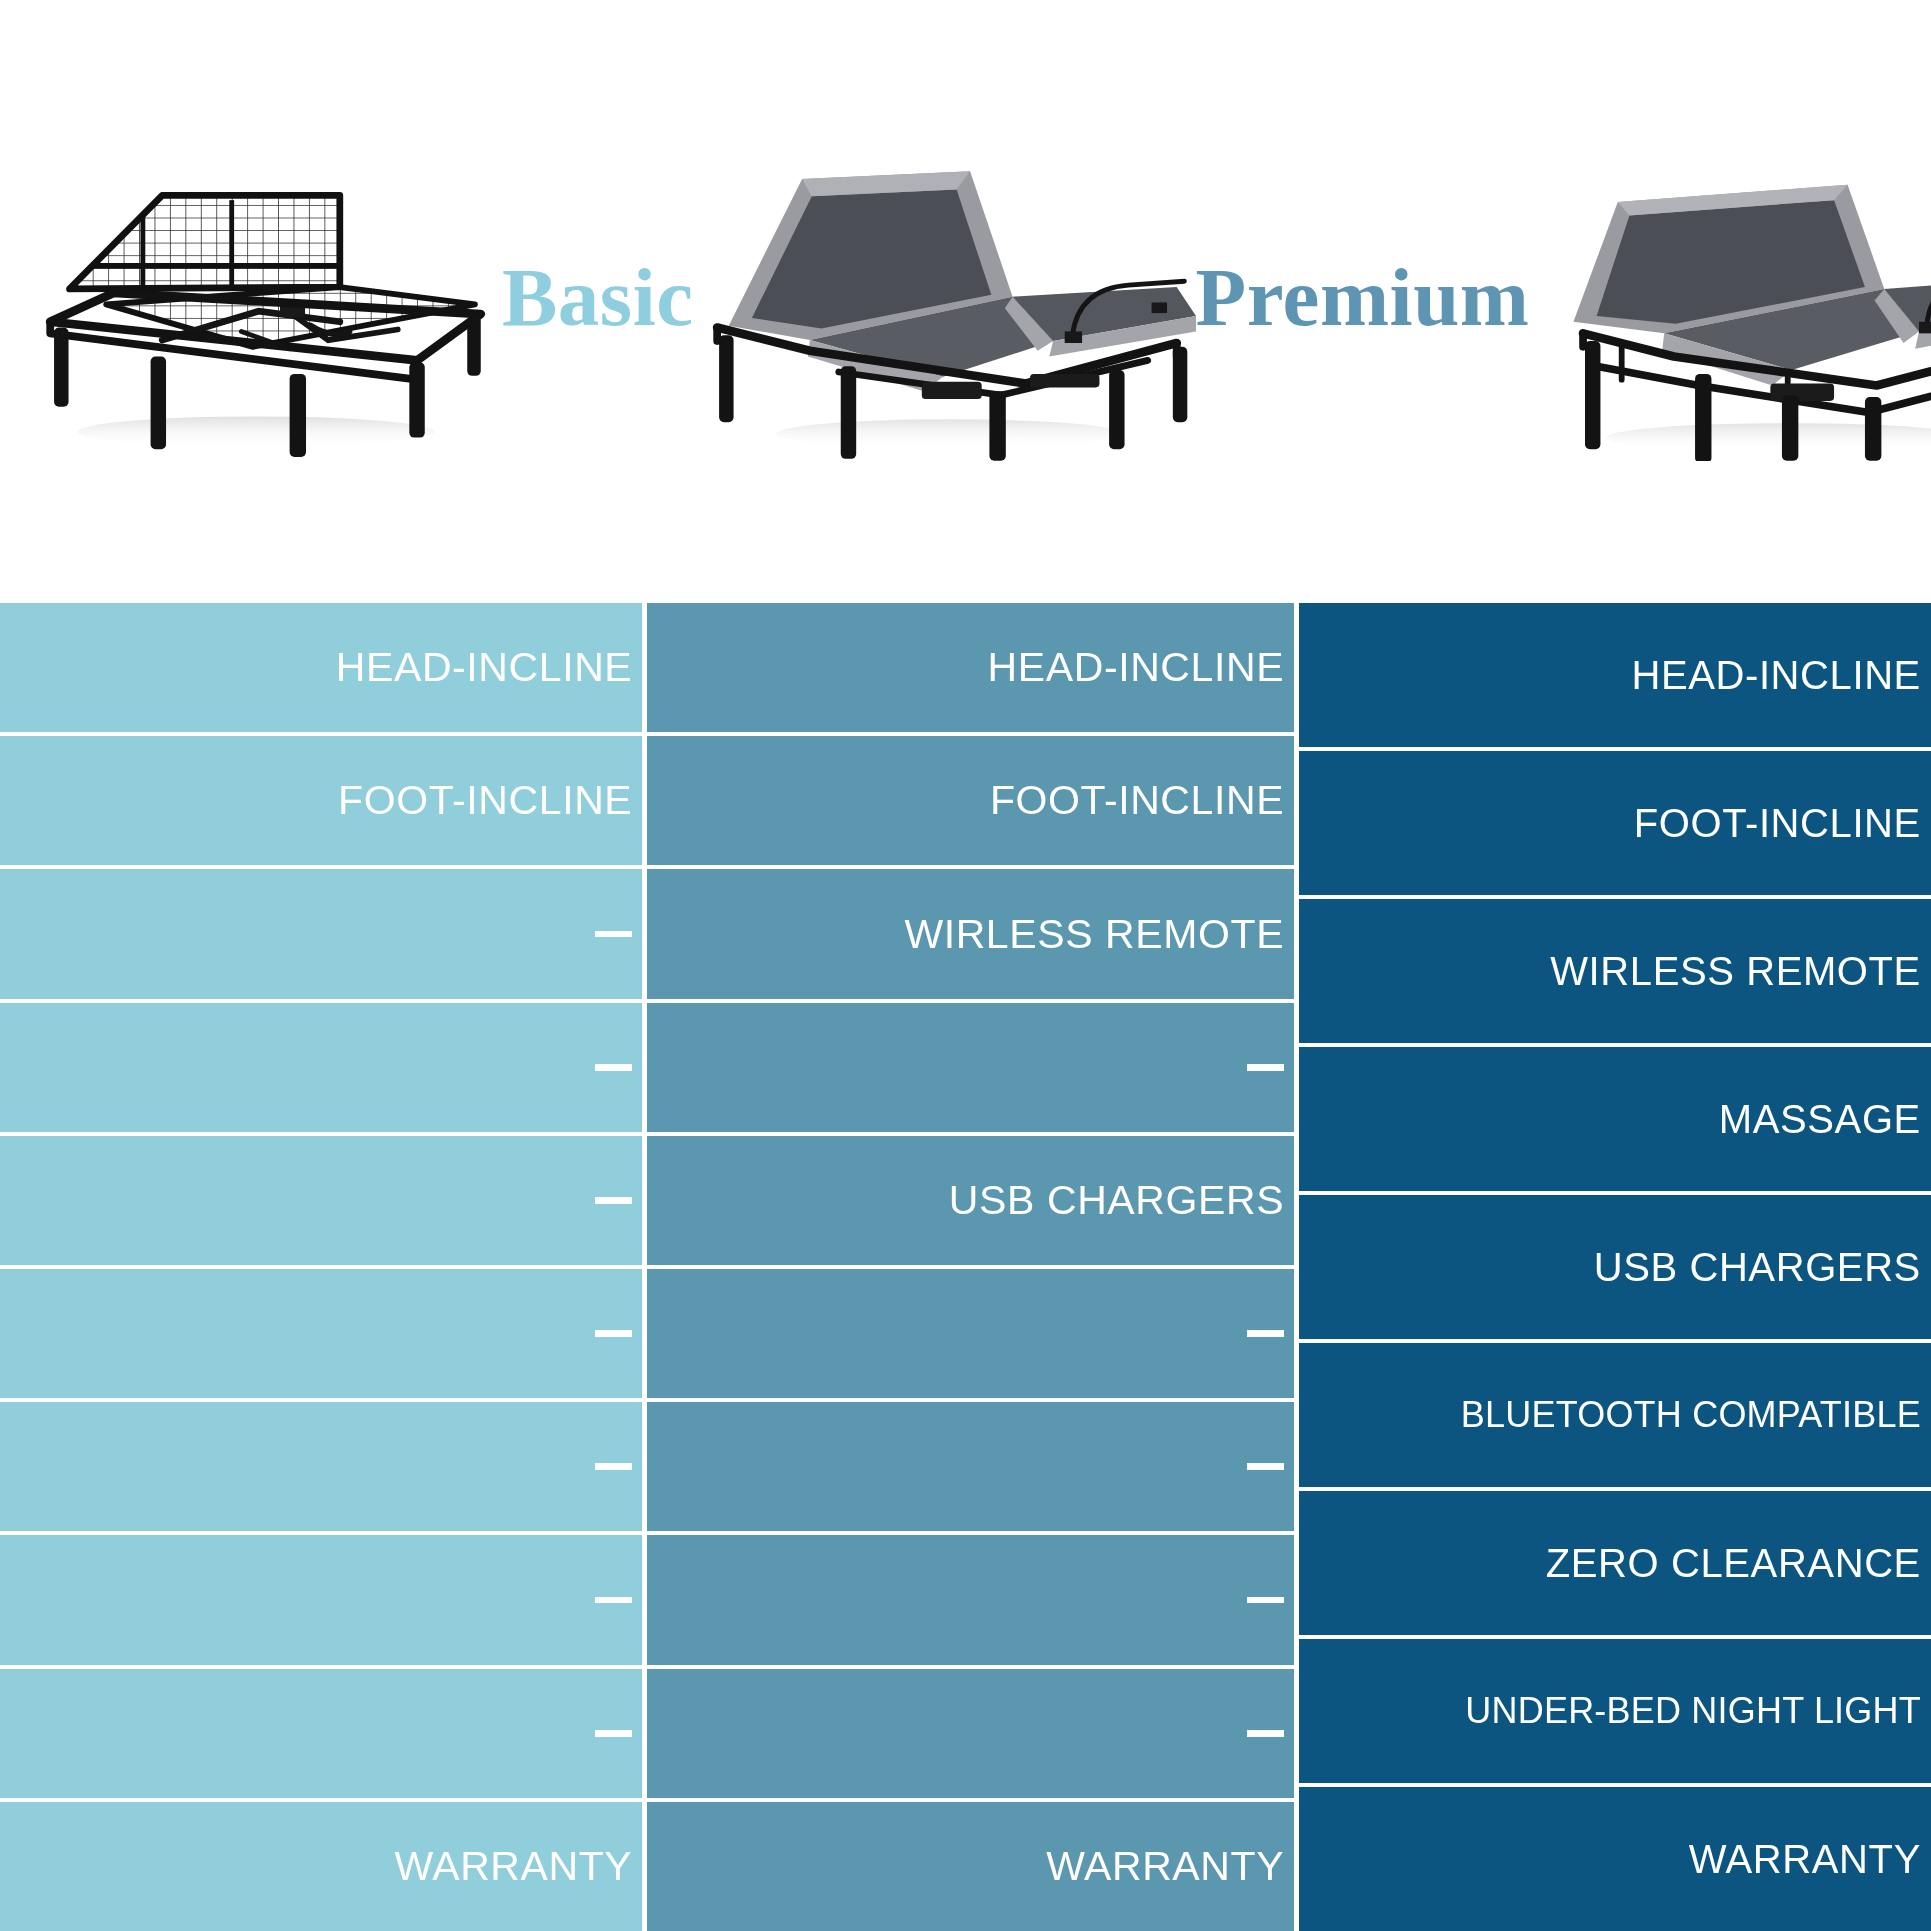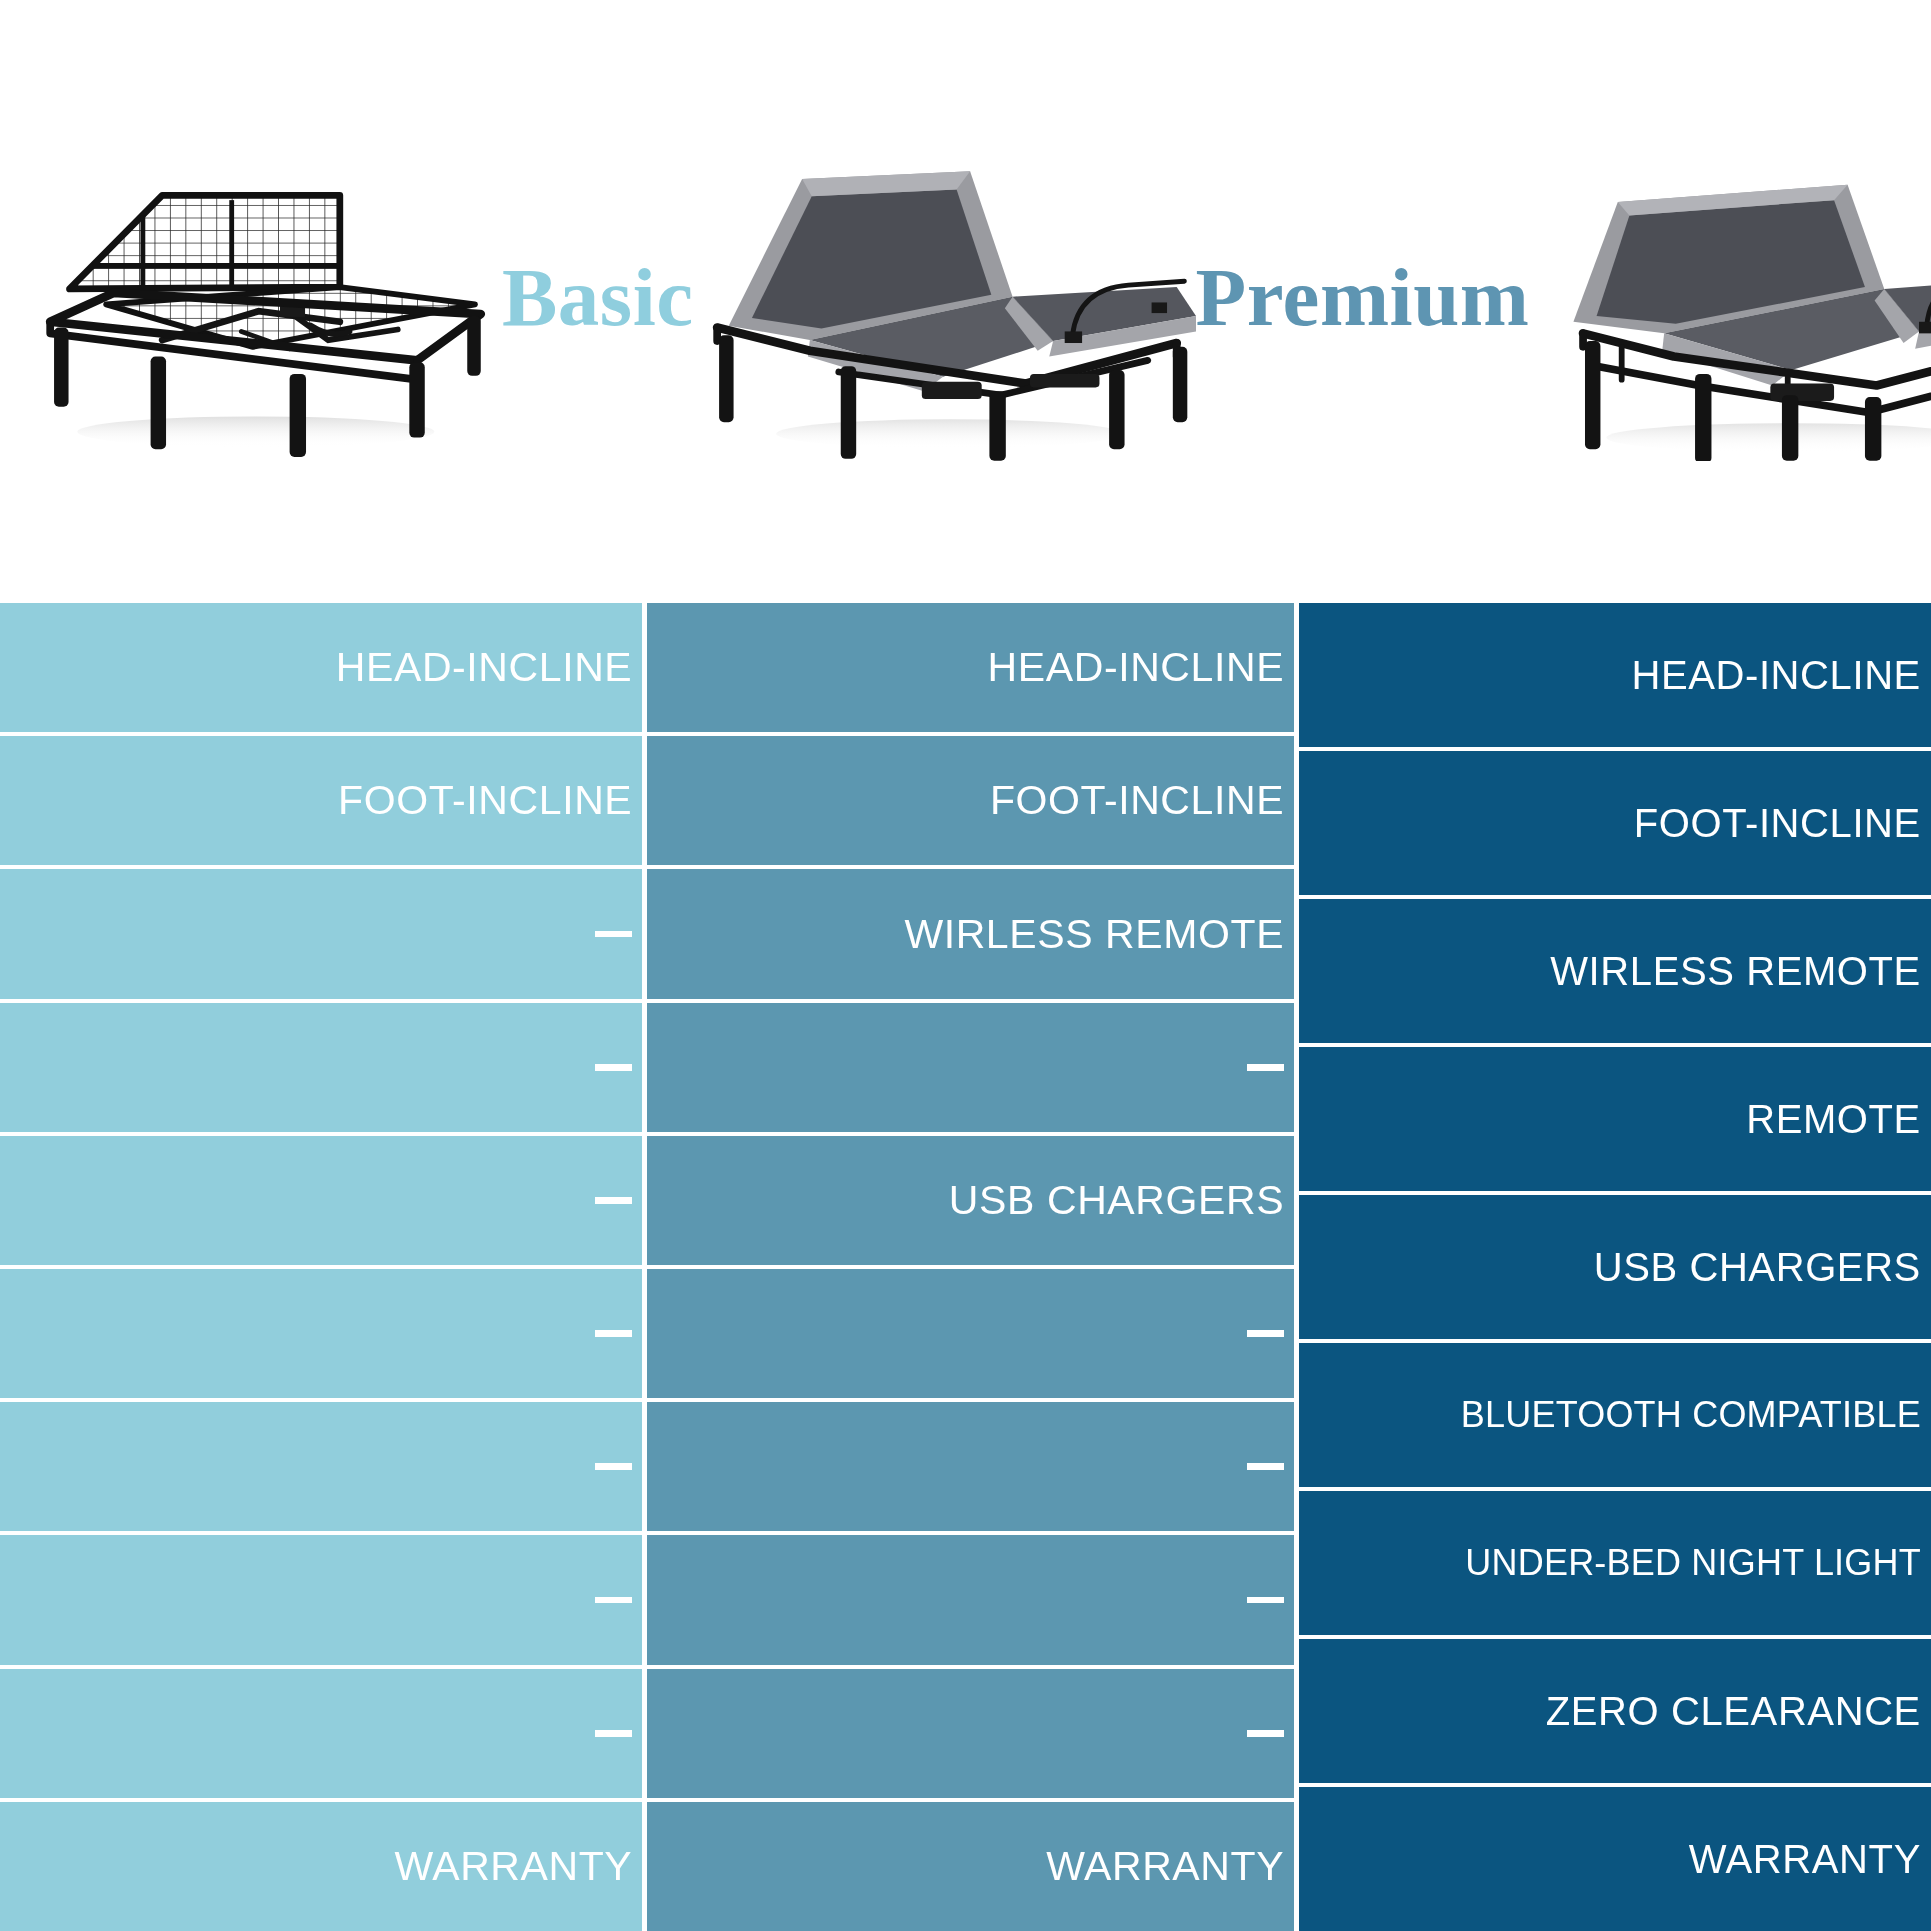--- a/index.html
+++ b/index.html
@@ -344,33 +344,33 @@
       <div class="cell">
           <span class="cell-text">HEAD-INCLINE</span>
         </div>
       <div class="cell">
           <span class="cell-text">FOOT-INCLINE</span>
         </div>
       <div class="cell">
           <span class="cell-text">WIRLESS REMOTE</span>
         </div>
       <div class="cell">
-          <span class="cell-text">REMOTE</span>
+          <span class="cell-text">MASSAGE</span>
         </div>
       <div class="cell">
           <span class="cell-text">USB CHARGERS</span>
         </div>
       <div class="cell">
           <span class="cell-text tight">BLUETOOTH COMPATIBLE</span>
         </div>
       <div class="cell">
+          <span class="cell-text">ZERO CLEARANCE</span>
+        </div>
+      <div class="cell">
           <span class="cell-text tight">UNDER-BED NIGHT LIGHT</span>
-        </div>
-      <div class="cell">
-          <span class="cell-text">ZERO CLEARANCE</span>
         </div>
       <div class="cell">
           <span class="cell-text">WARRANTY</span>
         </div>
     </div>
 
   </div>
 </div>
 
 

